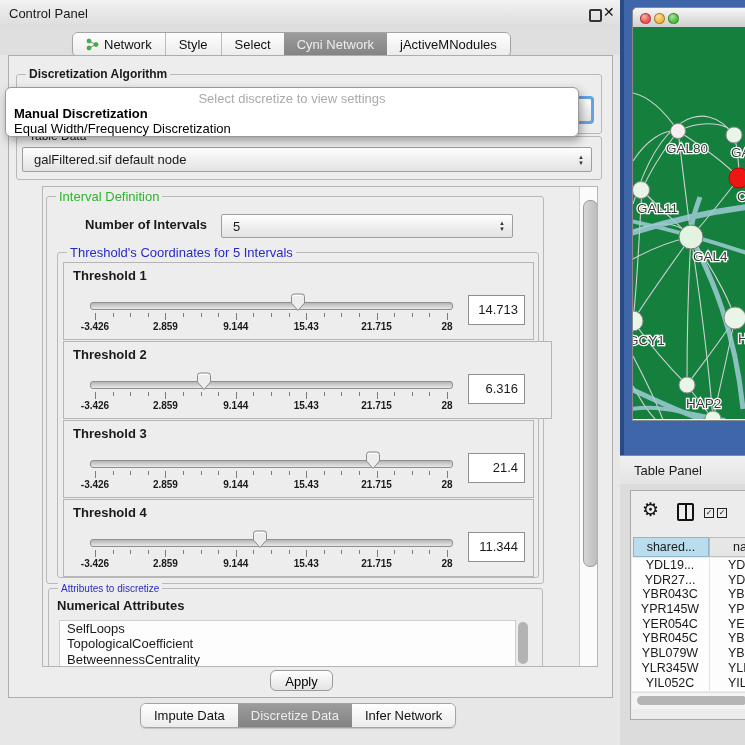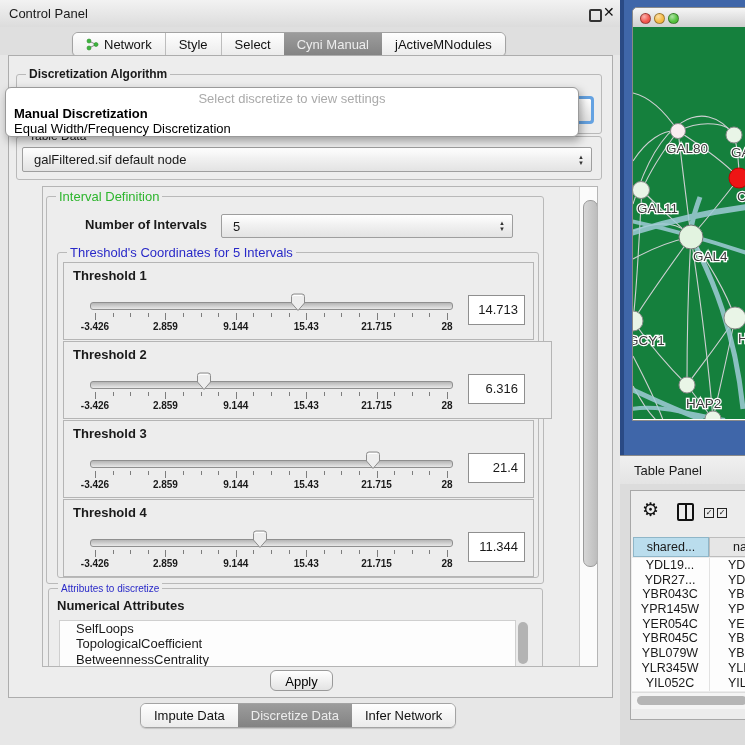--- a/index.html
+++ b/index.html
@@ -66,21 +66,21 @@
   .tick{position:absolute;top:50px;width:1px;background:#7d7d7d}
   .tick.minor{height:4px}
   .tick.major{height:7px}
   .ticklabel{position:absolute;top:58px;font-size:10px;font-weight:bold;color:#1a1a1a;transform:translateX(-50%);white-space:nowrap}
   .thvalue{position:absolute;left:404px;top:32px;width:57px;height:30px;background:#fff;border:1px solid #8f8f8f;
            box-sizing:border-box;font-size:13px;text-align:right;line-height:28px;padding-right:6px}
 
   
   #attr-list{position:absolute;left:10px;top:31px;width:457px;height:70px;background:#fdfdfd;border:1px solid #cfcfcf;
              box-sizing:border-box;overflow:hidden}
-  #attr-list .item{font-size:13px;line-height:15.4px;padding-left:16px;white-space:nowrap}
+  #attr-list .item{font-size:13px;line-height:15.4px;padding-left:7px;white-space:nowrap}
   #attr-sb{position:absolute;left:467px;top:31px;width:13px;height:70px;background:#ececec}
   #attr-sb .thumb{position:absolute;left:1.5px;top:2px;width:10px;height:42px;background:#b3b3b3;border-radius:5px}
 
   
   #apply-btn{left:270px;top:670px;width:63px;height:21px;border:1px solid #9a9a9a;border-radius:6px;
              background:linear-gradient(#ffffff,#e3e3e3);font-size:13px;text-align:center;line-height:20px}
 
   
   #desktop{left:620px;top:0;width:125px;height:455px;background:#3f66a9}
   #desktop-edge{left:620px;top:0;width:4px;height:455px;background:#2a4a85}
@@ -133,21 +133,21 @@
       </svg>
       <span>Network</span>
     </div>
     <div class="tab">
       <span>Style</span>
     </div>
     <div class="tab">
       <span>Select</span>
     </div>
     <div class="tab sel">
-      <span>Cyni Manual</span>
+      <span>Cyni Network</span>
     </div>
     <div class="tab">
       <span>jActiveMNodules</span>
     </div>
   </div>
 
 <div class="abs" id="content-outer"></div>
 
 <div class="grp" style="left:16px;top:74px;width:584px;height:58px">
   <span class="glabel" style="font-weight:bold">Discretization Algorithm</span>

